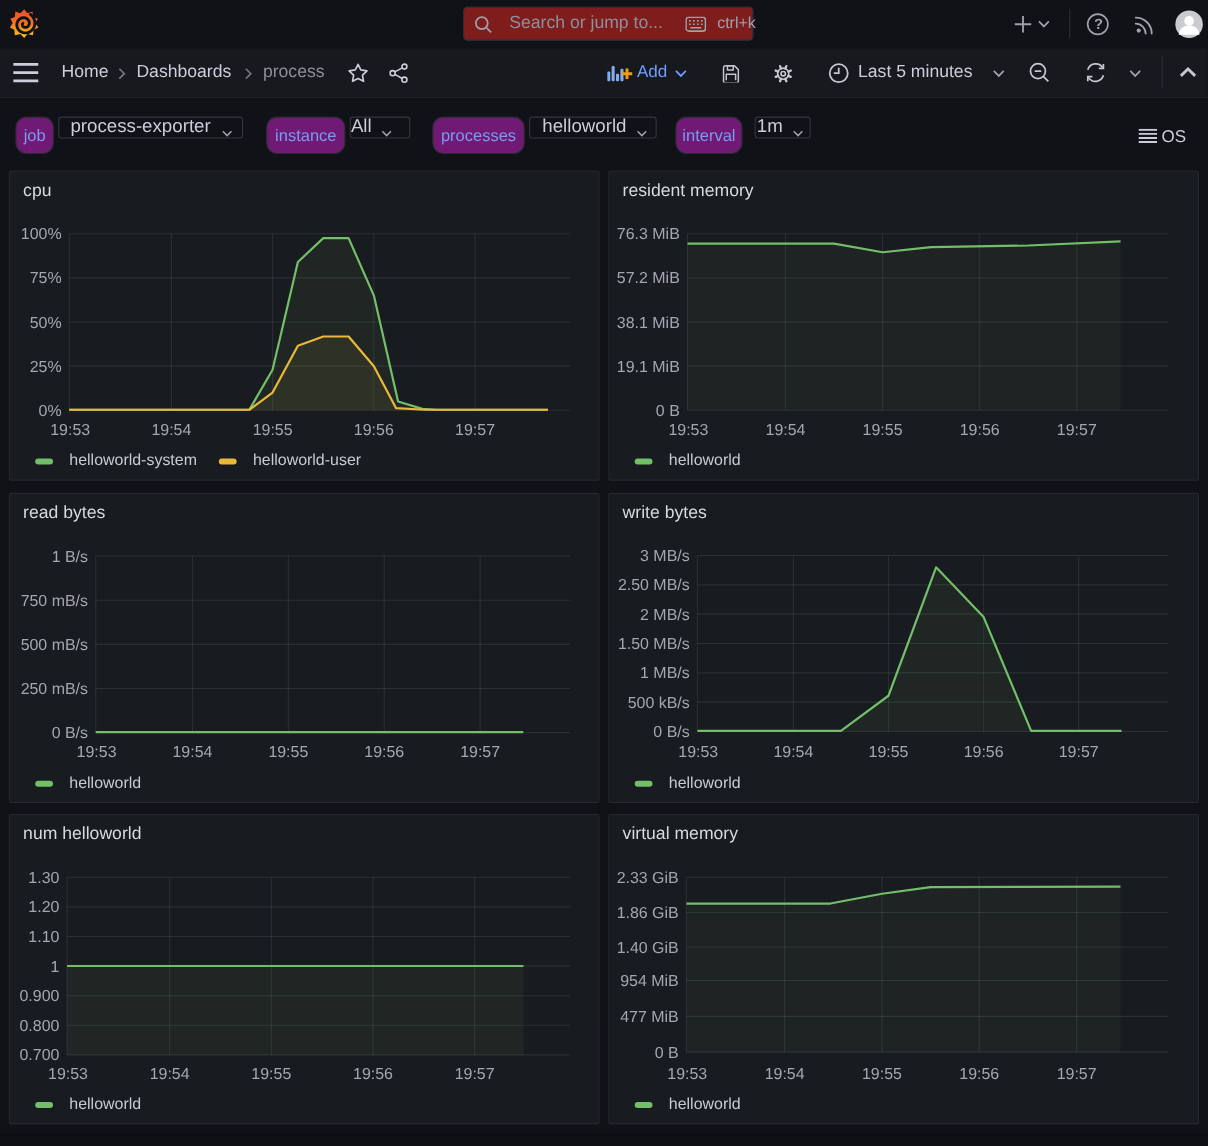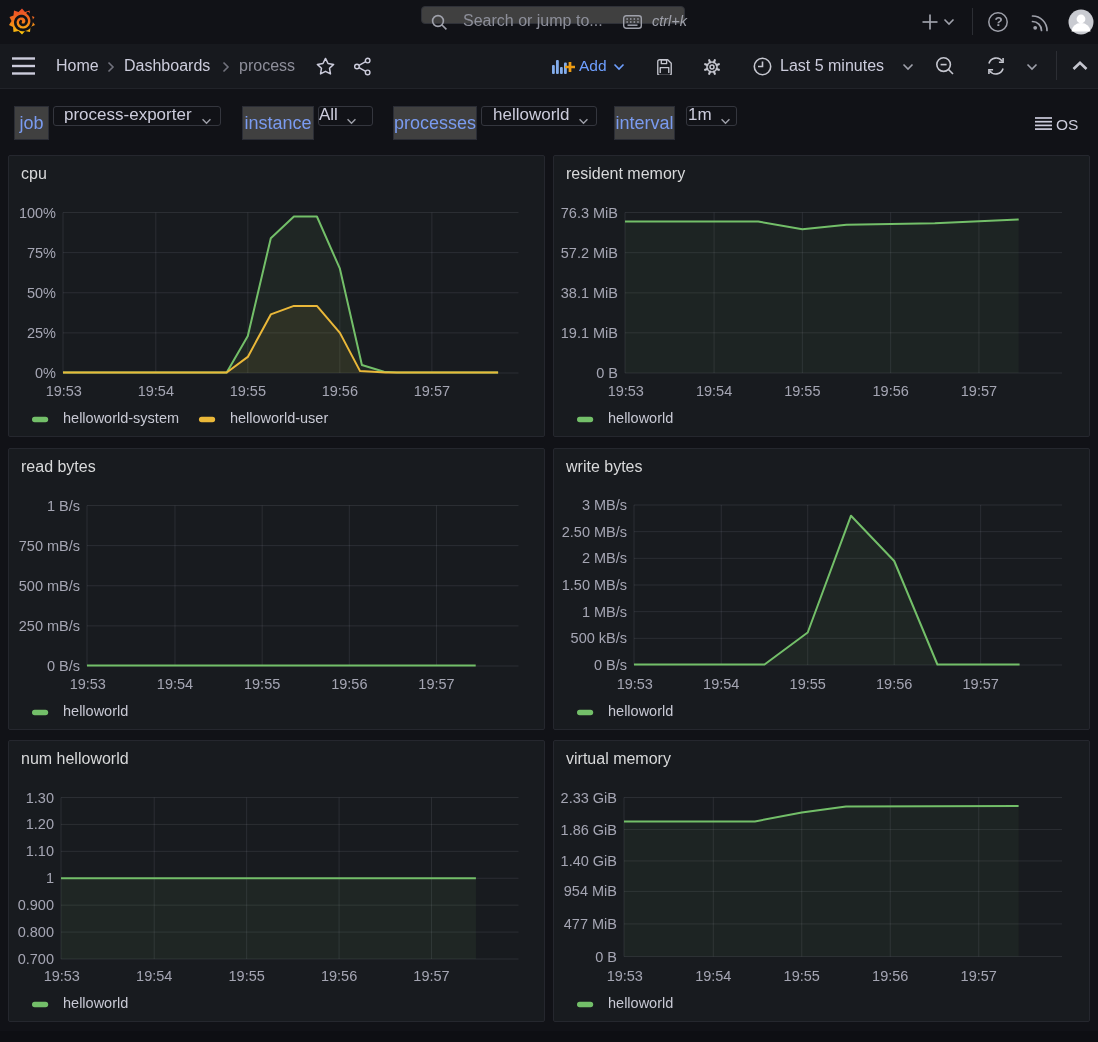--- a/index.html
+++ b/index.html
@@ -1,26 +1,26 @@
 <!DOCTYPE html>
 <html><head>
 <meta charset="utf-8">
 <style>
 * { margin:0; padding:0; box-sizing:border-box; }
 html,body { width:1098px; height:1042px; background:#111217; font-family:"Liberation Sans",sans-serif; overflow:hidden; position:relative; }
 .row1 { position:absolute; left:0; top:0; width:1098px; height:44px; background:#111217; }
 .row2 { position:absolute; left:0; top:44px; width:1098px; height:45px; background:#17191e; border-bottom:1px solid #212329; }
-.search { position:absolute; left:421px; top:6px; width:264px; height:18px; background:#404040; border:1px solid #2f3138; border-radius:4px; display:flex; align-items:center;text-align:center; }
+.search { position:absolute; left:421px; top:6px; width:264px; height:31px; background:#7f1d1d; border:1px solid #2f3138; border-radius:4px; display:flex; align-items:center;text-align:center; }
 .searchtxt { color:#8d8f9a; font-size:16px; margin-left:9px; }
-.ctrlk { color:#9fa1ab; font-size:14.5px; margin-left:7px;font-style:italic; }
+.ctrlk { color:#9fa1ab; font-size:14.5px; margin-left:7px; }
 .icon { stroke:#9fa1ab; fill:none; stroke-width:1.6; }
 .crumb { color:#ccccdc; font-size:16px; }
 .crumbdim { color:rgba(204,204,220,0.65); font-size:16px; }
 .sep { position:absolute; width:1px; background:#2c2e34; }
-.chip { position:absolute; top:106px; height:34px; background:#404040; border:1px solid #2b2d35; border-radius:0; color:#7a9bf0; font-size:18px; display:flex; align-items:center; justify-content:center; }
+.chip { position:absolute; top:106px; height:34px; background:#701a75; border:1px solid #2b2d35; border-radius:10px; color:#7a9bf0; font-size:15px; display:flex; align-items:center; justify-content:center; }
 .dd { position:absolute; top:106px; height:20px; background:#111217; border:1px solid #34363e; border-radius:3px; color:#ccccdc; font-size:17px; display:flex; align-items:flex-end; }
 .panel { position:absolute; width:537px; height:282px; background:#181b1f; border:1px solid #25272e; border-radius:2px; }
 .ptitle { position:absolute; left:12px; top:9px; color:#d8d9da; font-size:16px; font-weight:500; }
 svg text { font-family:"Liberation Sans",sans-serif; }
 </style>
 </head>
 <body>
 <div style="position:absolute;left:0;top:1031px;width:1098px;height:11px;background:#0e0f13"></div>
 
 <div class="row1">

